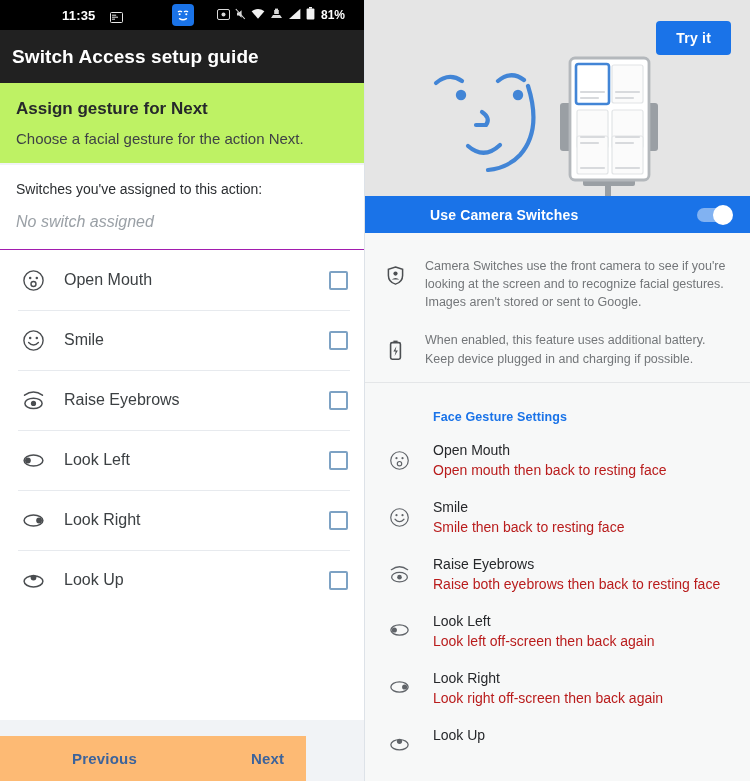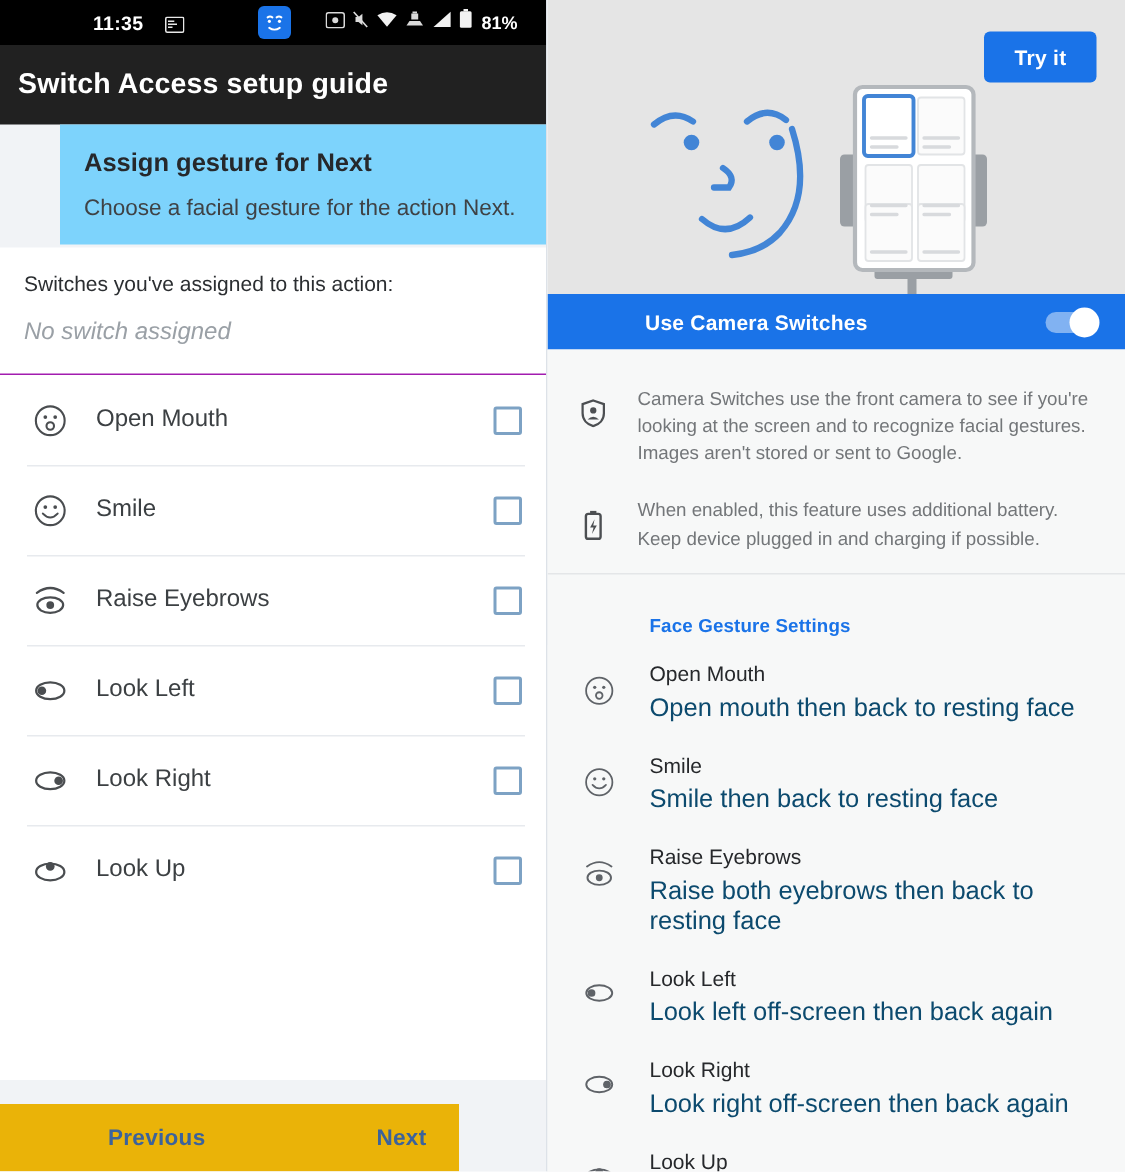--- a/index.html
+++ b/index.html
@@ -37,21 +37,21 @@
   .sb-batt { font-size:12px; font-weight:bold; color:#fff; margin-left:1px; }
 
   .appbar {
     height:53px; background:#212121; display:flex; align-items:center;
     padding-left:12px;
   }
   .appbar-title {
     color:#ffffff; font-size:19px; font-weight:bold; letter-spacing:.1px;
   }
 
-  .assign-block { background:#7dd3fc; padding:16px 16px 16px 16px;margin-left:40px; }
+  .assign-block { background:#bef264; padding:16px 16px 16px 16px; }
   .assign-title { font-size:17px; font-weight:bold; color:#26282b; }
   .assign-sub { font-size:15px; color:#3f4245; margin-top:11px; }
 
   .assigned-card {
     background:#ffffff; margin-top:2px; padding:16px 16px 18px 16px;
     border-bottom:1px solid #a21caf;
   }
   .assigned-label { font-size:14px; color:#2b2e31; }
   .assigned-value {
     font-size:16px; color:#9aa0a6; font-style:italic; margin-top:16px;
@@ -70,21 +70,21 @@
   .g-label { flex:1; font-size:16px; color:#3c4043; padding-left:16px; }
   .g-check {
     width:19px; height:19px; border:2px solid #7da2c4;
     border-radius:2px; background:#ffffff; flex:0 0 19px;
   }
 
   .left-filler { background:#ffffff; flex:1; }
 
   .bottom-nav {
     position:absolute; left:0; bottom:0; width:306px; height:45px;
-    background:#eab308; display:flex; align-items:center;
+    background:#fdba74; display:flex; align-items:center;
   }
   .nav-btn {
     font-size:15px; font-weight:bold; color:#3c639b;
     letter-spacing:.2px; background:none; border:none; cursor:pointer;
     font-family:"Liberation Sans", sans-serif;
   }
   .nav-prev { margin-left:72px; }
   .nav-next { margin-left:114px; }
 
   
@@ -139,21 +139,21 @@
   }
 
   .fg-list { background:#f7f8f8; }
   .fg-row { display:flex; padding:9px 16px 9px 0; min-height:53px; }
   .fg-icon {
     width:68px; flex:0 0 68px; display:flex; justify-content:center;
     align-items:flex-start; padding-top:11px;
   }
   .fg-texts { padding-top:2px; }
   .fg-title { font-size:14px; color:#26282b; font-weight:normal; }
-  .fg-desc { font-size:17px; color:#0c4a6e; margin-top:3px; }
+  .fg-desc { font-size:14px; color:#b91c1c; margin-top:3px; }
 </style>
 </head>
 <body>
 
 <div id="root">
 
   <div class="left-panel">
 
     <div class="statusbar">
       <span class="sb-time">11:35</span>

